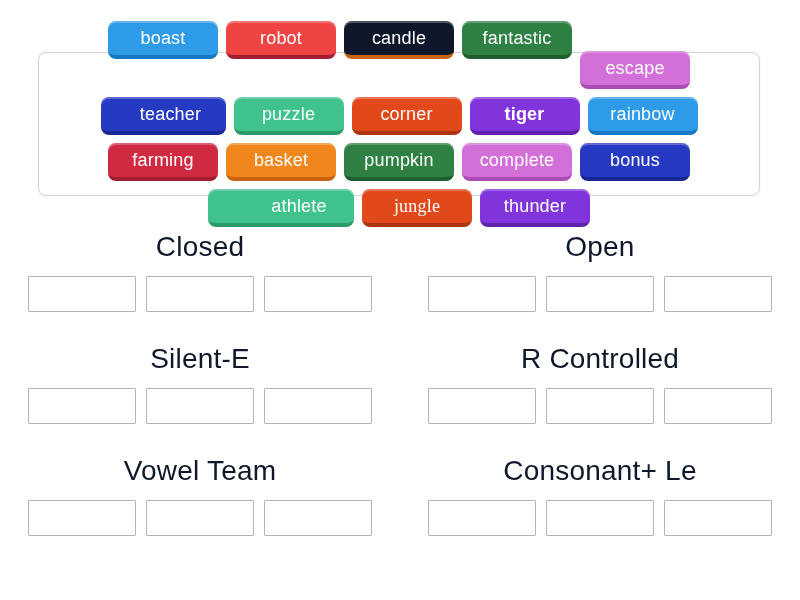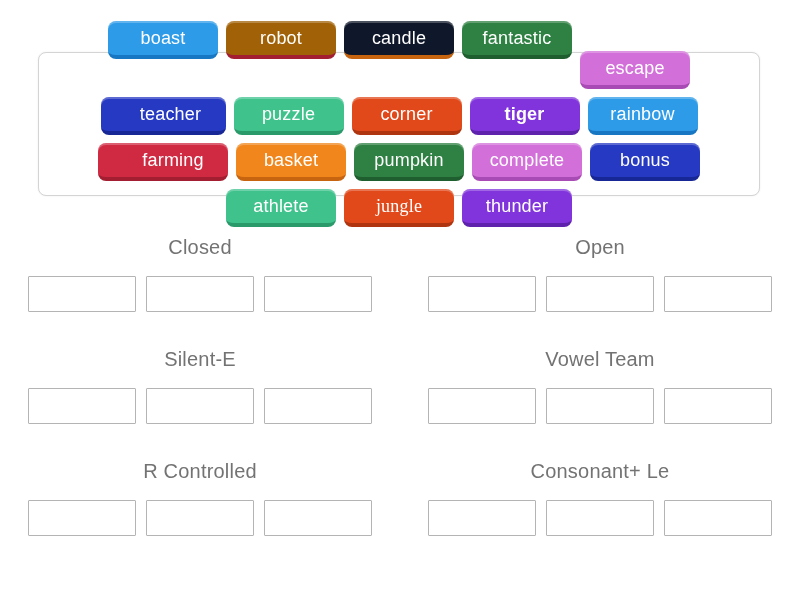--- a/index.html
+++ b/index.html
@@ -61,24 +61,24 @@
     row-gap: 30px;
     justify-items: center;
   }
   .group {
     display: flex;
     flex-direction: column;
     align-items: center;
   }
   .group-title {
     margin: 0 0 12px 0;
-    font-size: 20px;
+    font-size: 28px;
     font-weight: 400;
     line-height: 34px;
-    color: #737373;
+    color: #0f172a;
     letter-spacing: 0.2px;
   }
   .slots {
     display: flex;
     gap: 10px;
   }
   .slot {
     width: 108px;
     height: 36px;
     box-sizing: border-box;
@@ -86,35 +86,35 @@
     background: #ffffff;
     border-radius: 1px;
   }
 </style>
 </head>
 <body>
 
 <div class="page">
   <div class="word-bank">
       <div class="tile" style="background: rgb(45, 155, 232); border-bottom-color: rgb(24, 119, 194);">boast</div>
-      <div class="tile" style="background: #a16207; border-bottom-color: rgb(164, 30, 49);">robot</div>
+      <div class="tile" style="background: #ef4444; border-bottom-color: rgb(164, 30, 49);">robot</div>
       <div class="tile" style="background: #0f172a; border-bottom-color: rgb(198, 100, 16);">candle</div>
       <div class="tile" style="background: rgb(46, 129, 66); border-bottom-color: rgb(31, 94, 46);">fantastic</div>
       <div class="tile" style="background: rgb(211, 111, 217); border-bottom-color: rgb(169, 75, 180); margin-top: 30px;">escape</div>
       <div class="tile" style="background: rgb(38, 57, 194); border-bottom-color: rgb(24, 39, 150); padding-left: 15px;">teacher</div>
       <div class="tile" style="background: rgb(63, 194, 140); border-bottom-color: rgb(43, 154, 107);">puzzle</div>
       <div class="tile" style="background: rgb(225, 73, 27); border-bottom-color: rgb(175, 52, 16);">corner</div>
       <div class="tile" style="background: rgb(129, 52, 220); border-bottom-color: rgb(95, 34, 172); font-weight: bold;">tiger</div>
       <div class="tile" style="background: rgb(45, 155, 232); border-bottom-color: rgb(24, 119, 194);">rainbow</div>
-      <div class="tile" style="background: rgb(208, 42, 66); border-bottom-color: rgb(164, 30, 49); padding-left: 20px;">farming</div>
+      <div class="tile" style="background: rgb(208, 42, 66); border-bottom-color: rgb(164, 30, 49);">farming</div>
       <div class="tile" style="background: rgb(241, 134, 28); border-bottom-color: rgb(198, 100, 16); text-align: right;">basket</div>
       <div class="tile" style="background: rgb(46, 129, 66); border-bottom-color: rgb(31, 94, 46);">pumpkin</div>
       <div class="tile" style="background: rgb(211, 111, 217); border-bottom-color: rgb(169, 75, 180); text-align: center;">complete</div>
       <div class="tile" style="background: rgb(38, 57, 194); border-bottom-color: rgb(24, 39, 150);">bonus</div>
-      <div class="tile" style="background: rgb(63, 194, 140); border-bottom-color: rgb(43, 154, 107);">athlete</div>
+      <div class="tile" style="background: rgb(63, 194, 140); border-bottom-color: rgb(43, 154, 107); padding-left: 36px;">athlete</div>
       <div class="tile" style="background: rgb(225, 73, 27); border-bottom-color: rgb(175, 52, 16); font-family: Liberation Serif, serif;">jungle</div>
       <div class="tile" style="background: rgb(129, 52, 220); border-bottom-color: rgb(95, 34, 172);">thunder</div>
     </div>
   <div class="groups">
       <section class="group">
         <h2 class="group-title">Closed</h2>
         <div class="slots">
           <div class="slot"></div>
           <div class="slot"></div>
           <div class="slot"></div>
@@ -130,29 +130,29 @@
       </section>
       <section class="group">
         <h2 class="group-title">Silent-E</h2>
         <div class="slots">
           <div class="slot"></div>
           <div class="slot"></div>
           <div class="slot"></div>
         </div>
       </section>
       <section class="group">
-        <h2 class="group-title">Vowel Team</h2>
+        <h2 class="group-title">R Controlled</h2>
         <div class="slots">
           <div class="slot"></div>
           <div class="slot"></div>
           <div class="slot"></div>
         </div>
       </section>
       <section class="group">
-        <h2 class="group-title">R Controlled</h2>
+        <h2 class="group-title">Vowel Team</h2>
         <div class="slots">
           <div class="slot"></div>
           <div class="slot"></div>
           <div class="slot"></div>
         </div>
       </section>
       <section class="group">
         <h2 class="group-title">Consonant+ Le</h2>
         <div class="slots">
           <div class="slot"></div>

